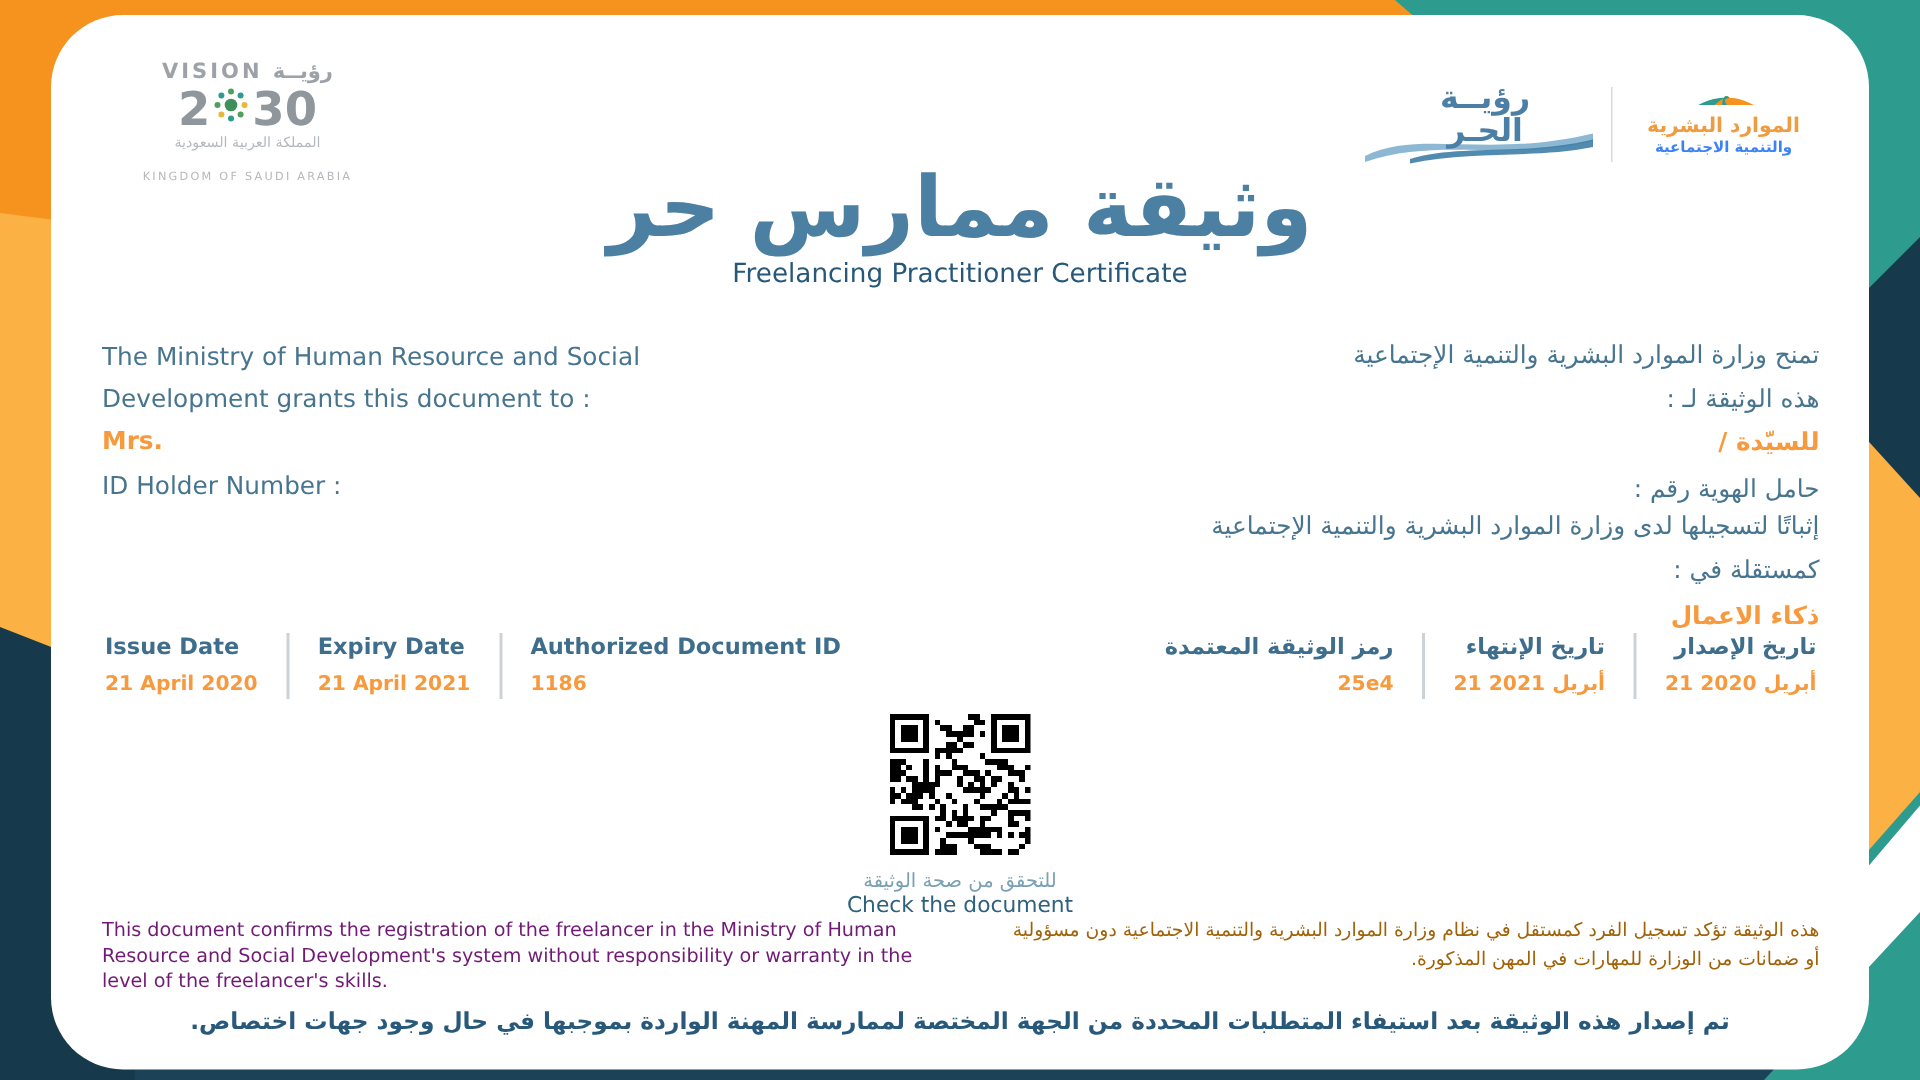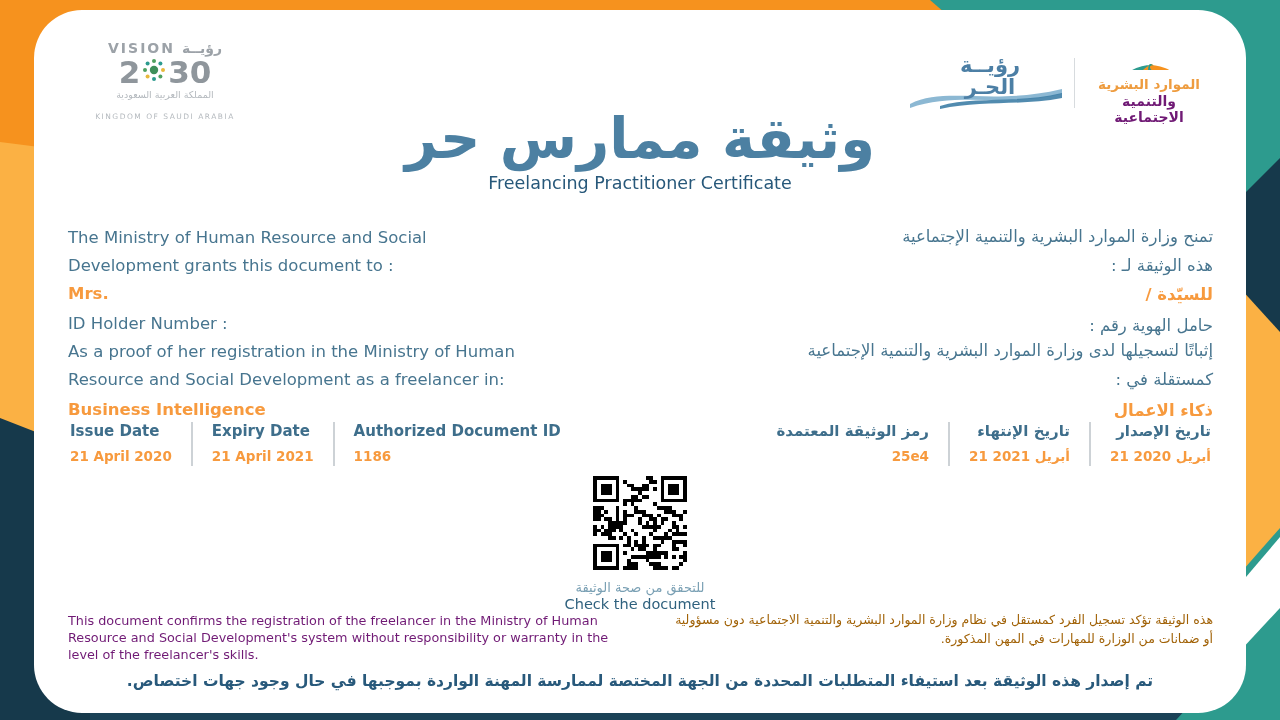--- a/index.html
+++ b/index.html
@@ -31,21 +31,21 @@
   .vision-country-ar { font-size:9.5px; color:#B4B9BE; margin-top:2px; }
   .vision-country-en { font-size:7.5px; letter-spacing:1.5px; color:#B4B9BE; margin-top:12px; }
 
   .freelance-logo { position:absolute; left:886px; top:44px; width:140px; text-align:center;
                     color:#4C7FA5; font-weight:bold; line-height:22px; font-size:21px; }
   .freelance-wave { position:absolute; left:-14px; top:28px; }
   .freelance-l2 { position:relative; z-index:2; }
   .logo-divider { position:absolute; left:1040px; top:48px; width:1px; height:50px; background:#D7DBDE; }
   .ministry-logo { position:absolute; left:1052px; top:16px; width:126px; text-align:center; }
   .ministry-text1 { font-size:13.5px; font-weight:bold; color:#EE9C3F; margin-top:2px; }
-  .ministry-text2 { font-size:14px; font-weight:bold; color:#701a75; margin-top:1px; }
+  .ministry-text2 { font-size:10px; font-weight:bold; color:#3b82f6; margin-top:1px; }
 
   
   .title-ar { position:absolute; left:0; top:96px; width:100%; text-align:center;
               font-size:56px; font-weight:bold; color:#4C80A2; }
   .title-en { position:absolute; left:0; top:163px; width:100%; text-align:center;
               font-size:17.5px; color:#27587A; }
 
   
   .en-block { position:absolute; left:34px; color:#47758F; font-size:16.5px; line-height:28px; }
   .ar-block { position:absolute; right:33px; color:#47758F; font-size:16.5px; line-height:29px;
@@ -168,25 +168,20 @@
       <div class="accent">Mrs.</div>
       <div class="gap-above">ID Holder Number :</div>
     </div>
     <div class="ar-block grant-ar">
       <div>تمنح وزارة الموارد البشرية والتنمية الإجتماعية</div>
       <div>هذه الوثيقة لـ :</div>
       <div class="accent">للسيّدة /</div>
       <div class="gap-above">حامل الهوية رقم :</div>
     </div>
 
-    <div class="en-block proof-en">
-      <div>As a proof of her registration in the Ministry of Human</div>
-      <div>Resource and Social Development as a freelancer in:</div>
-      <div class="accent gap-above">Business Intelligence</div>
-    </div>
     <div class="ar-block proof-ar">
       <div>إثباتًا لتسجيلها لدى وزارة الموارد البشرية والتنمية الإجتماعية</div>
       <div>كمستقلة في :</div>
       <div class="accent gap-above">ذكاء الاعمال</div>
     </div>
 
     <div class="dates-en">
       <div class="date-cell">
         <div class="date-label">Issue Date</div>
         <div class="date-value">21 April 2020</div>

